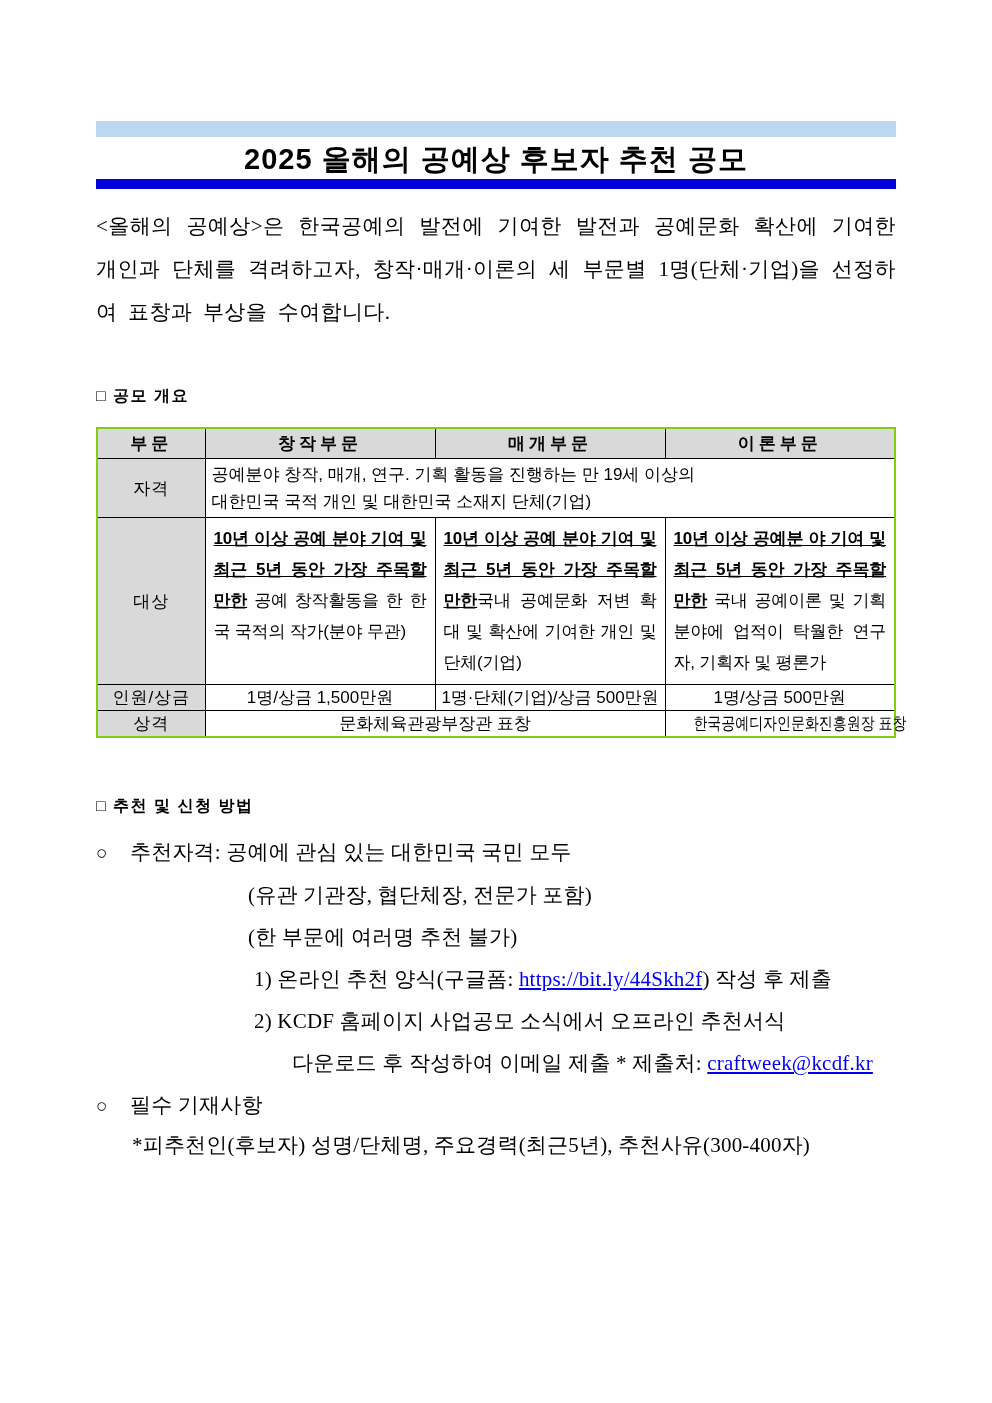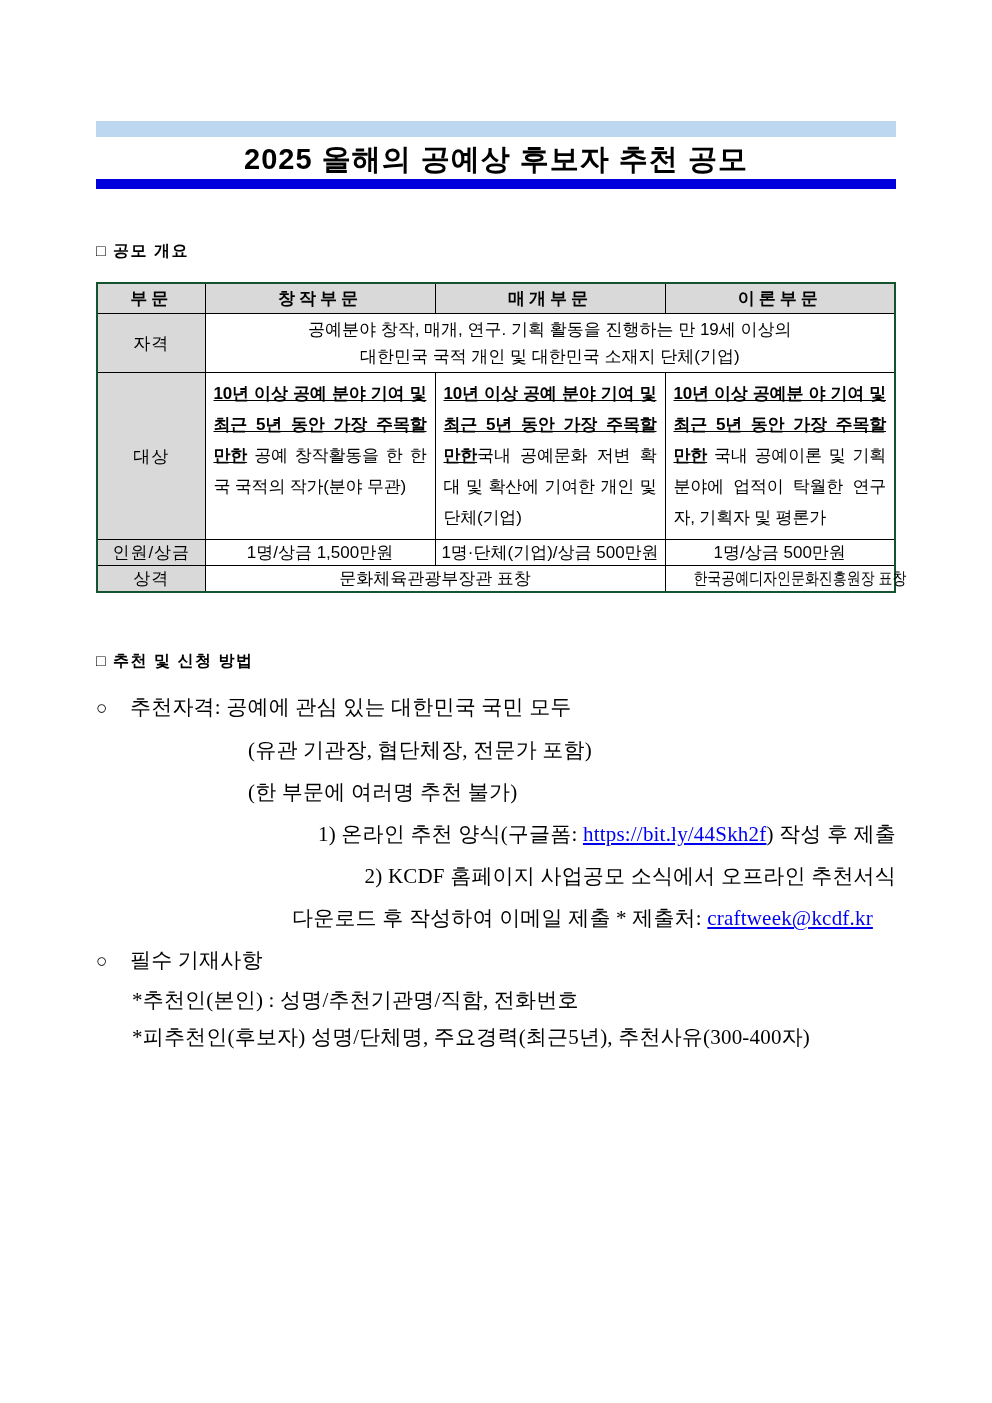--- a/index.html
+++ b/index.html
@@ -29,66 +29,67 @@
   .sec-heading {
     margin:52px 0 20px;
     font-family:"Liberation Sans","DejaVu Sans",sans-serif;
     font-weight:bold; font-size:16px; letter-spacing:1.5px;
   }
   .sec-heading.second { margin-top:58px; margin-bottom:14px; }
 
   
   table.overview {
     width:800px; table-layout:fixed; border-collapse:collapse;
-    border:2px solid #14532d;
+    border:2px solid #84cc16;
     font-family:"Liberation Sans","DejaVu Sans",sans-serif;
     font-size:17px;
   }
   table.overview col.c-label { width:108px; }
   table.overview th, table.overview td { border:1px solid #000; padding:2px 6px; }
   table.overview thead th {
     background:var(--table-header-bg,#d9d9d9);
     font-weight:bold; letter-spacing:4px; height:25px; text-align:center;
   }
   td.rowlabel {
     background:var(--table-header-bg,#d9d9d9);
     text-align:center; letter-spacing:1px; padding:2px 2px;
   }
-  tr.qual td.wide { text-align:center;margin-left:19px; }
+  tr.qual td.wide { text-align:left;margin-left:19px; }
   tr.qual td.wide div { line-height:27px; }
   tr.target td.body {
     vertical-align:top; text-align:justify;
     line-height:31px; padding:5px 8px 6px; letter-spacing:-0.2px;
   }
   tr.target .em { font-weight:bold; text-decoration:underline; }
   tr.slim td { text-align:center; height:21px; padding:1px 4px; white-space:nowrap; }
   .condensed { display:inline-block; transform:scaleX(0.82); transform-origin:center; white-space:nowrap; }
 
   
   .m-list { font-size:21px; letter-spacing:0.2px; }
   .m-line { line-height:42px; }
   .m-item .bullet { display:inline-block; width:34px; font-size:19px; }
   .l1 { padding-left:152px; }
-  .l2 { padding-left:158px;text-align:right; }
+  .l2 { padding-left:158px; }
   .l3 { padding-left:196px; }
   .star { padding-left:36px; line-height:37px; }
   a.link { color:var(--link,#0000ee); text-decoration:underline; cursor:pointer; }
 </style>
 </head>
 <body>
 
 <div class="page">
   <div class="content">
 
     <header>
       <div class="bar-light"></div>
       <h1 class="doc-title">2025 올해의 공예상 후보자 추천 공모</h1>
       <div class="bar-dark"></div>
     </header>
 
+    <p class="intro">&lt;올해의 공예상&gt;은 한국공예의 발전에 기여한 발전과 공예문화 확산에 기여한 개인과 단체를 격려하고자, 창작·매개·이론의 세 부문별 1명(단체·기업)을 선정하여 표창과 부상을 수여합니다.</p>
 
     <h2 class="sec-heading">□ 공모 개요</h2>
 
     <table class="overview">
       <colgroup>
         <col class="c-label">
           <col>
           <col>
           <col>
       </colgroup>
@@ -144,18 +145,17 @@
         <span>1) 온라인 추천 양식(구글폼: </span><a class="link">https://bit.ly/44Skh2f</a><span>) 작성 후 제출</span>
       </div>
       <div class="m-line l2">2) KCDF 홈페이지 사업공모 소식에서 오프라인 추천서식</div>
       <div class="m-line l3">
         <span>다운로드 후 작성하여 이메일 제출  * 제출처: </span><a class="link">craftweek@kcdf.kr</a>
       </div>
 
       <div class="m-line m-item">
         <span class="bullet">○</span><span>필수 기재사항</span>
       </div>
-      <div class="m-line star">*추천인(본인) : 성명/추천기관명/직함, 전화번호</div>
       <div class="m-line star">*피추천인(후보자) 성명/단체명, 주요경력(최근5년), 추천사유(300-400자)</div>
 
     </div>
   </div>
 </div>
 
 </body></html>

